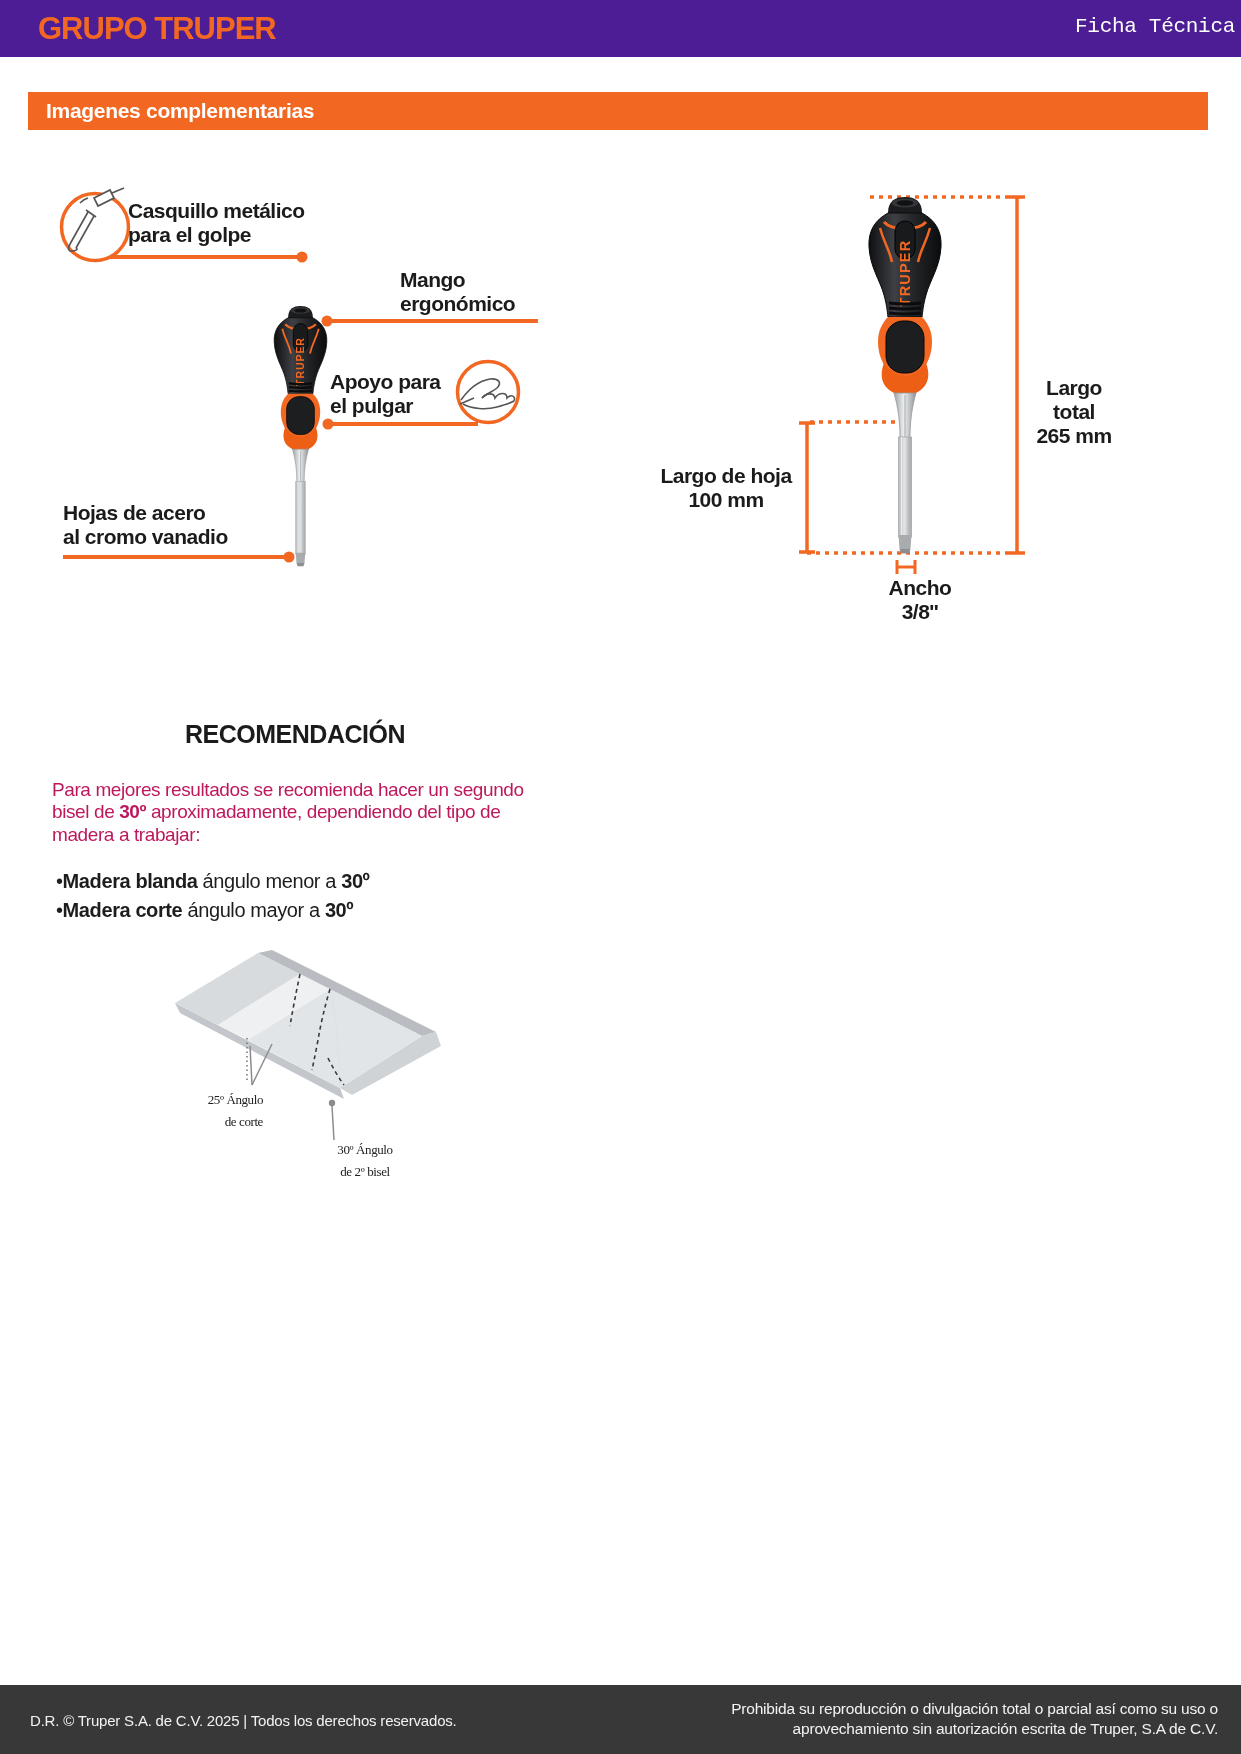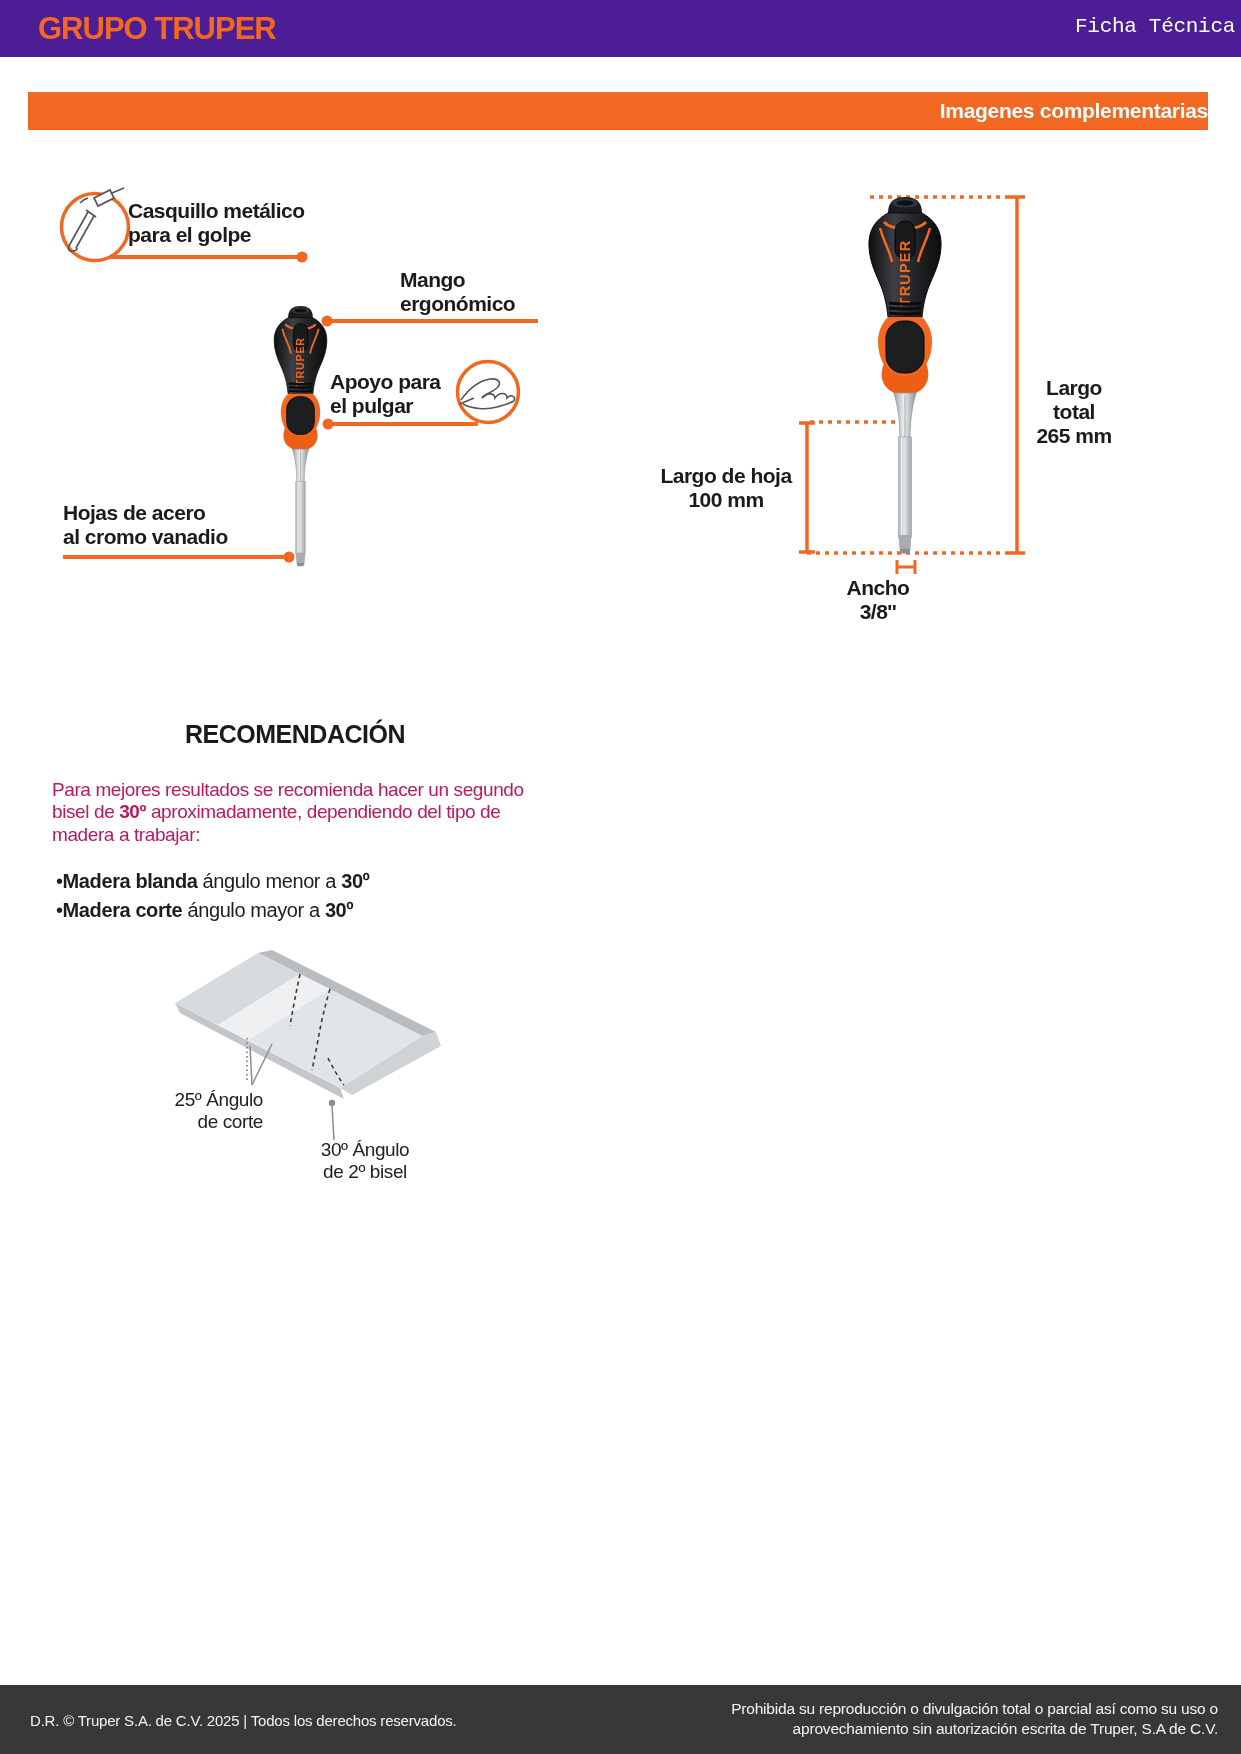--- a/index.html
+++ b/index.html
@@ -5,32 +5,32 @@
   html,body{margin:0;padding:0;background:#ffffff;}
   body{font-family:"Liberation Sans", sans-serif;}
   #page{position:relative;width:1241px;height:1754px;background:#ffffff;overflow:hidden;}
   .abs{position:absolute;}
   
   .hdr{left:0;top:0;width:1241px;height:57px;background:#4c1d95;padding-left:28px;}
   .brand{left:38px;top:11px;font-size:31px;font-weight:800;letter-spacing:-1px;color:#F26822;}
   .doctype{top:15px;right:34px;font-size:21px;color:#ffffff;letter-spacing:-0.3px;font-family:Liberation Mono, monospace;}
   
   .banner{left:28px;top:92px;width:1180px;height:38px;background:#F26822;}
-  .banner span{display:block;padding-left:30px;line-height:38px;color:#ffffff;font-weight:700;font-size:21px;letter-spacing:-0.3px;text-align:right;}
+  .banner span{display:block;padding-left:18px;line-height:38px;color:#ffffff;font-weight:700;font-size:21px;letter-spacing:-0.3px;}
   
   .lbl{font-size:21px;font-weight:700;color:#1b1b1b;line-height:24px;letter-spacing:-0.5px;}
   .lbl.r{}
   .lbl.c{text-align:center;}
   
   .rec-title{left:95px;top:720px;width:400px;text-align:center;font-size:25px;font-weight:700;letter-spacing:-0.5px;color:#1b1b1b;}
   .rec-par{left:52px;top:779px;width:478px;font-size:19px;line-height:22.4px;letter-spacing:-0.4px;color:#be185d;}
   .rec-bullets{left:56px;top:867px;font-size:20px;line-height:28.5px;letter-spacing:-0.4px;color:#1d1d1d;}
   .rec-bullets b, .rec-par b{font-weight:700;}
   
-  .bevlbl{font-size:19px;line-height:21.5px;letter-spacing:-0.4px;color:#222222;}
+  .bevlbl{font-size:13px;line-height:21.5px;letter-spacing:-0.4px;color:#222222;font-family:Liberation Serif, serif;}
   
   .ftr{left:0;top:1685px;width:1241px;height:69px;background:#383838;}
   .ftr-left{left:30px;top:1712px;font-size:15px;color:#f2f2f2;letter-spacing:-0.2px;}
   .ftr-right{right:23px;top:1699px;width:640px;text-align:right;font-size:15.5px;line-height:20px;color:#f2f2f2;letter-spacing:-0.2px;}
 </style>
 </head>
 <body>
 
 <div id="page">
 
@@ -175,21 +175,21 @@
   </div>
 
   <div class="abs lbl c" style="left:1026px;top:376px;width:96px">
     <div>Largo total</div>
     <div>265 mm</div>
   </div>
   <div class="abs lbl c" style="left:654px;top:464px;width:144px">
     <div>Largo de hoja</div>
     <div>100 mm</div>
   </div>
-  <div class="abs lbl c" style="left:838px;top:576px;width:80px">
+  <div class="abs lbl c" style="left:880px;top:576px;width:80px">
     <div>Ancho</div>
     <div>3/8''</div>
   </div>
 
   <div class="abs rec-title">RECOMENDACIÓN</div>
   <div class="abs rec-par">
     <span>Para mejores resultados se recomienda hacer un segundo bisel</span>
     <span>de </span><b>30º</b><span> aproximadamente, dependiendo del tipo  de madera</span>
     <span>a trabajar:</span>
   </div>

